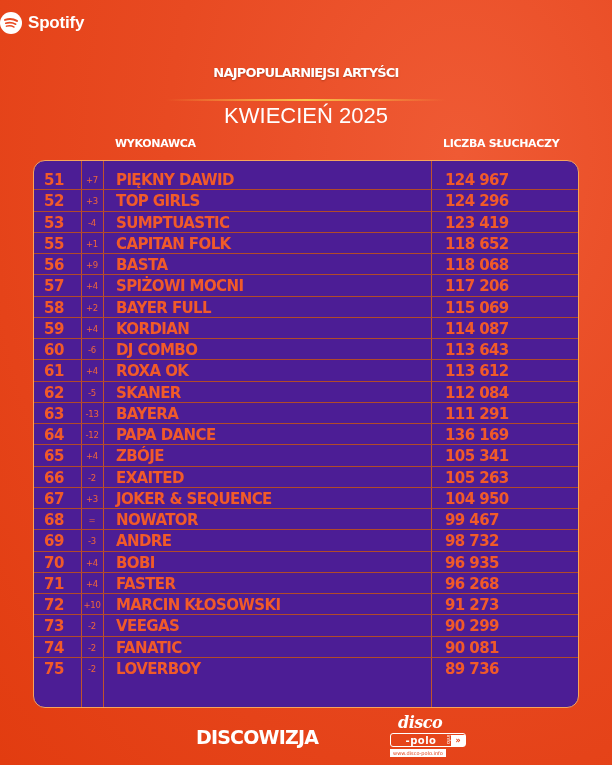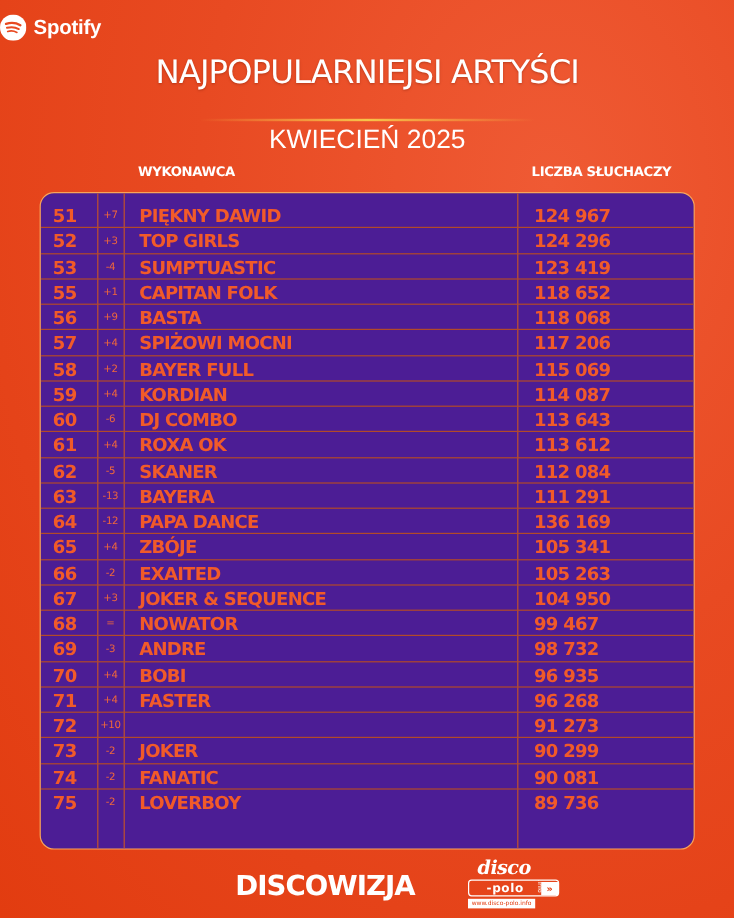--- a/index.html
+++ b/index.html
@@ -10,22 +10,22 @@
     background: radial-gradient(ellipse at 75% 20%, #ef5a34 0%, #e84a22 45%, #e23c10 100%);
     color: #fff;
   }
   .brand {
     position: absolute; top: 12px; left: 0; width: 612px;
     display: flex; justify-content: flex-start; align-items: center; gap: 6px;
   }
   .brand .logo { width: 22px; height: 22px; }
   .brand .name { font-family: "Liberation Sans", sans-serif; font-weight: 700; font-size: 17px; letter-spacing: -0.2px; }
   .title {
-    position: absolute; top: 49px; left: 0; width: 612px; text-align: center;
-    font-family: "DejaVu Sans", sans-serif; font-weight: 400; font-size: 27px; line-height: 24px;
+    position: absolute; top: 61px; left: 0; width: 612px; text-align: center;
+    font-family: "DejaVu Sans", sans-serif; font-weight: 700; font-size: 13px; line-height: 24px;
     letter-spacing: -0.8px; text-shadow: 0 1px 2px rgba(90,20,0,0.35);
   }
   .title-line {
     position: absolute; top: 99px; left: 166px; width: 280px; height: 2px;
     background: linear-gradient(90deg, rgba(255,210,80,0) 0%, #f7c44a 50%, rgba(255,210,80,0) 100%);
   }
   .subtitle {
     position: absolute; top: 103px; left: 0; width: 612px; text-align: center;
     font-family: "Liberation Sans", sans-serif; font-size: 22px; line-height: 26px; font-weight: 400;
   }
@@ -53,21 +53,21 @@
     color: #f15a29;
     font-family: "DejaVu Sans", sans-serif; font-weight: 700;
   }
   .row:last-child { border-bottom: none; }
   .row .rank { position: absolute; left: 10px; top: 1px; font-size: 15px; letter-spacing: -0.5px; line-height: 20px; }
   .row .change { position: absolute; left: 47px; width: 22px; text-align: center; top: 5px; font-size: 8.5px; font-weight: 400; letter-spacing: -0.3px; line-height: 12px; color: #f0673a; }
   .row .artist { position: absolute; left: 82px; top: 1px; font-size: 15px; letter-spacing: -0.6px; line-height: 20px; white-space: nowrap; }
   .row .count { position: absolute; left: 411px; top: 1px; font-size: 15px; letter-spacing: -0.6px; line-height: 20px; }
   .footer-left {
     position: absolute; top: 726px; left: 196px;
-    font-family: "DejaVu Sans", sans-serif; font-weight: 700; font-size: 23px; letter-spacing: -0.8px;
+    font-family: "DejaVu Sans", sans-serif; font-weight: 700; font-size: 19px; letter-spacing: -0.8px;
   }
   .footer-logo { position: absolute; left: 352px; top: 715px; width: 64px; height: 46px; margin-left: 36px; }
   .footer-logo .disco { position: absolute; left: 10px; top: -2px; font-family: "DejaVu Serif", serif; font-style: italic; font-weight: 700; font-size: 16px; letter-spacing: -0.5px; }
   .footer-logo .polo-box {
     position: absolute; left: 2px; top: 18px; width: 76px; height: 14px;
     border: 1.5px solid #fff; border-radius: 3px; display: flex; align-items: center;
   }
   .footer-logo .polo { flex: 1; text-align: center; font-family: "DejaVu Sans", sans-serif; font-weight: 700; font-size: 10px; letter-spacing: 0.5px; line-height: 11px; }
   .footer-logo .arrows { width: 14px; height: 11px; background: #fff; color: #e23c10; font-size: 8px; font-weight: 700; line-height: 11px; text-align: center; }
   .footer-logo .url { position: absolute; left: 2px; top: 34px; width: 56px; height: 8px; background: #fff; color: #e23c10; font-family: "DejaVu Sans", sans-serif; font-size: 5px; line-height: 8px; text-align: center; }
@@ -216,26 +216,27 @@
       </div>
       <div class="row">
         <span class="rank">71</span>
         <span class="change">+4</span>
         <span class="artist">FASTER</span>
         <span class="count">96 268</span>
       </div>
       <div class="row">
         <span class="rank">72</span>
         <span class="change">+10</span>
+        <span class="artist">MARCIN KŁOSOWSKI</span>
         <span class="count">91 273</span>
       </div>
       <div class="row">
         <span class="rank">73</span>
         <span class="change">-2</span>
-        <span class="artist">JOKER</span>
+        <span class="artist">VEEGAS</span>
         <span class="count">90 299</span>
       </div>
       <div class="row">
         <span class="rank">74</span>
         <span class="change">-2</span>
         <span class="artist">FANATIC</span>
         <span class="count">90 081</span>
       </div>
       <div class="row">
         <span class="rank">75</span>

